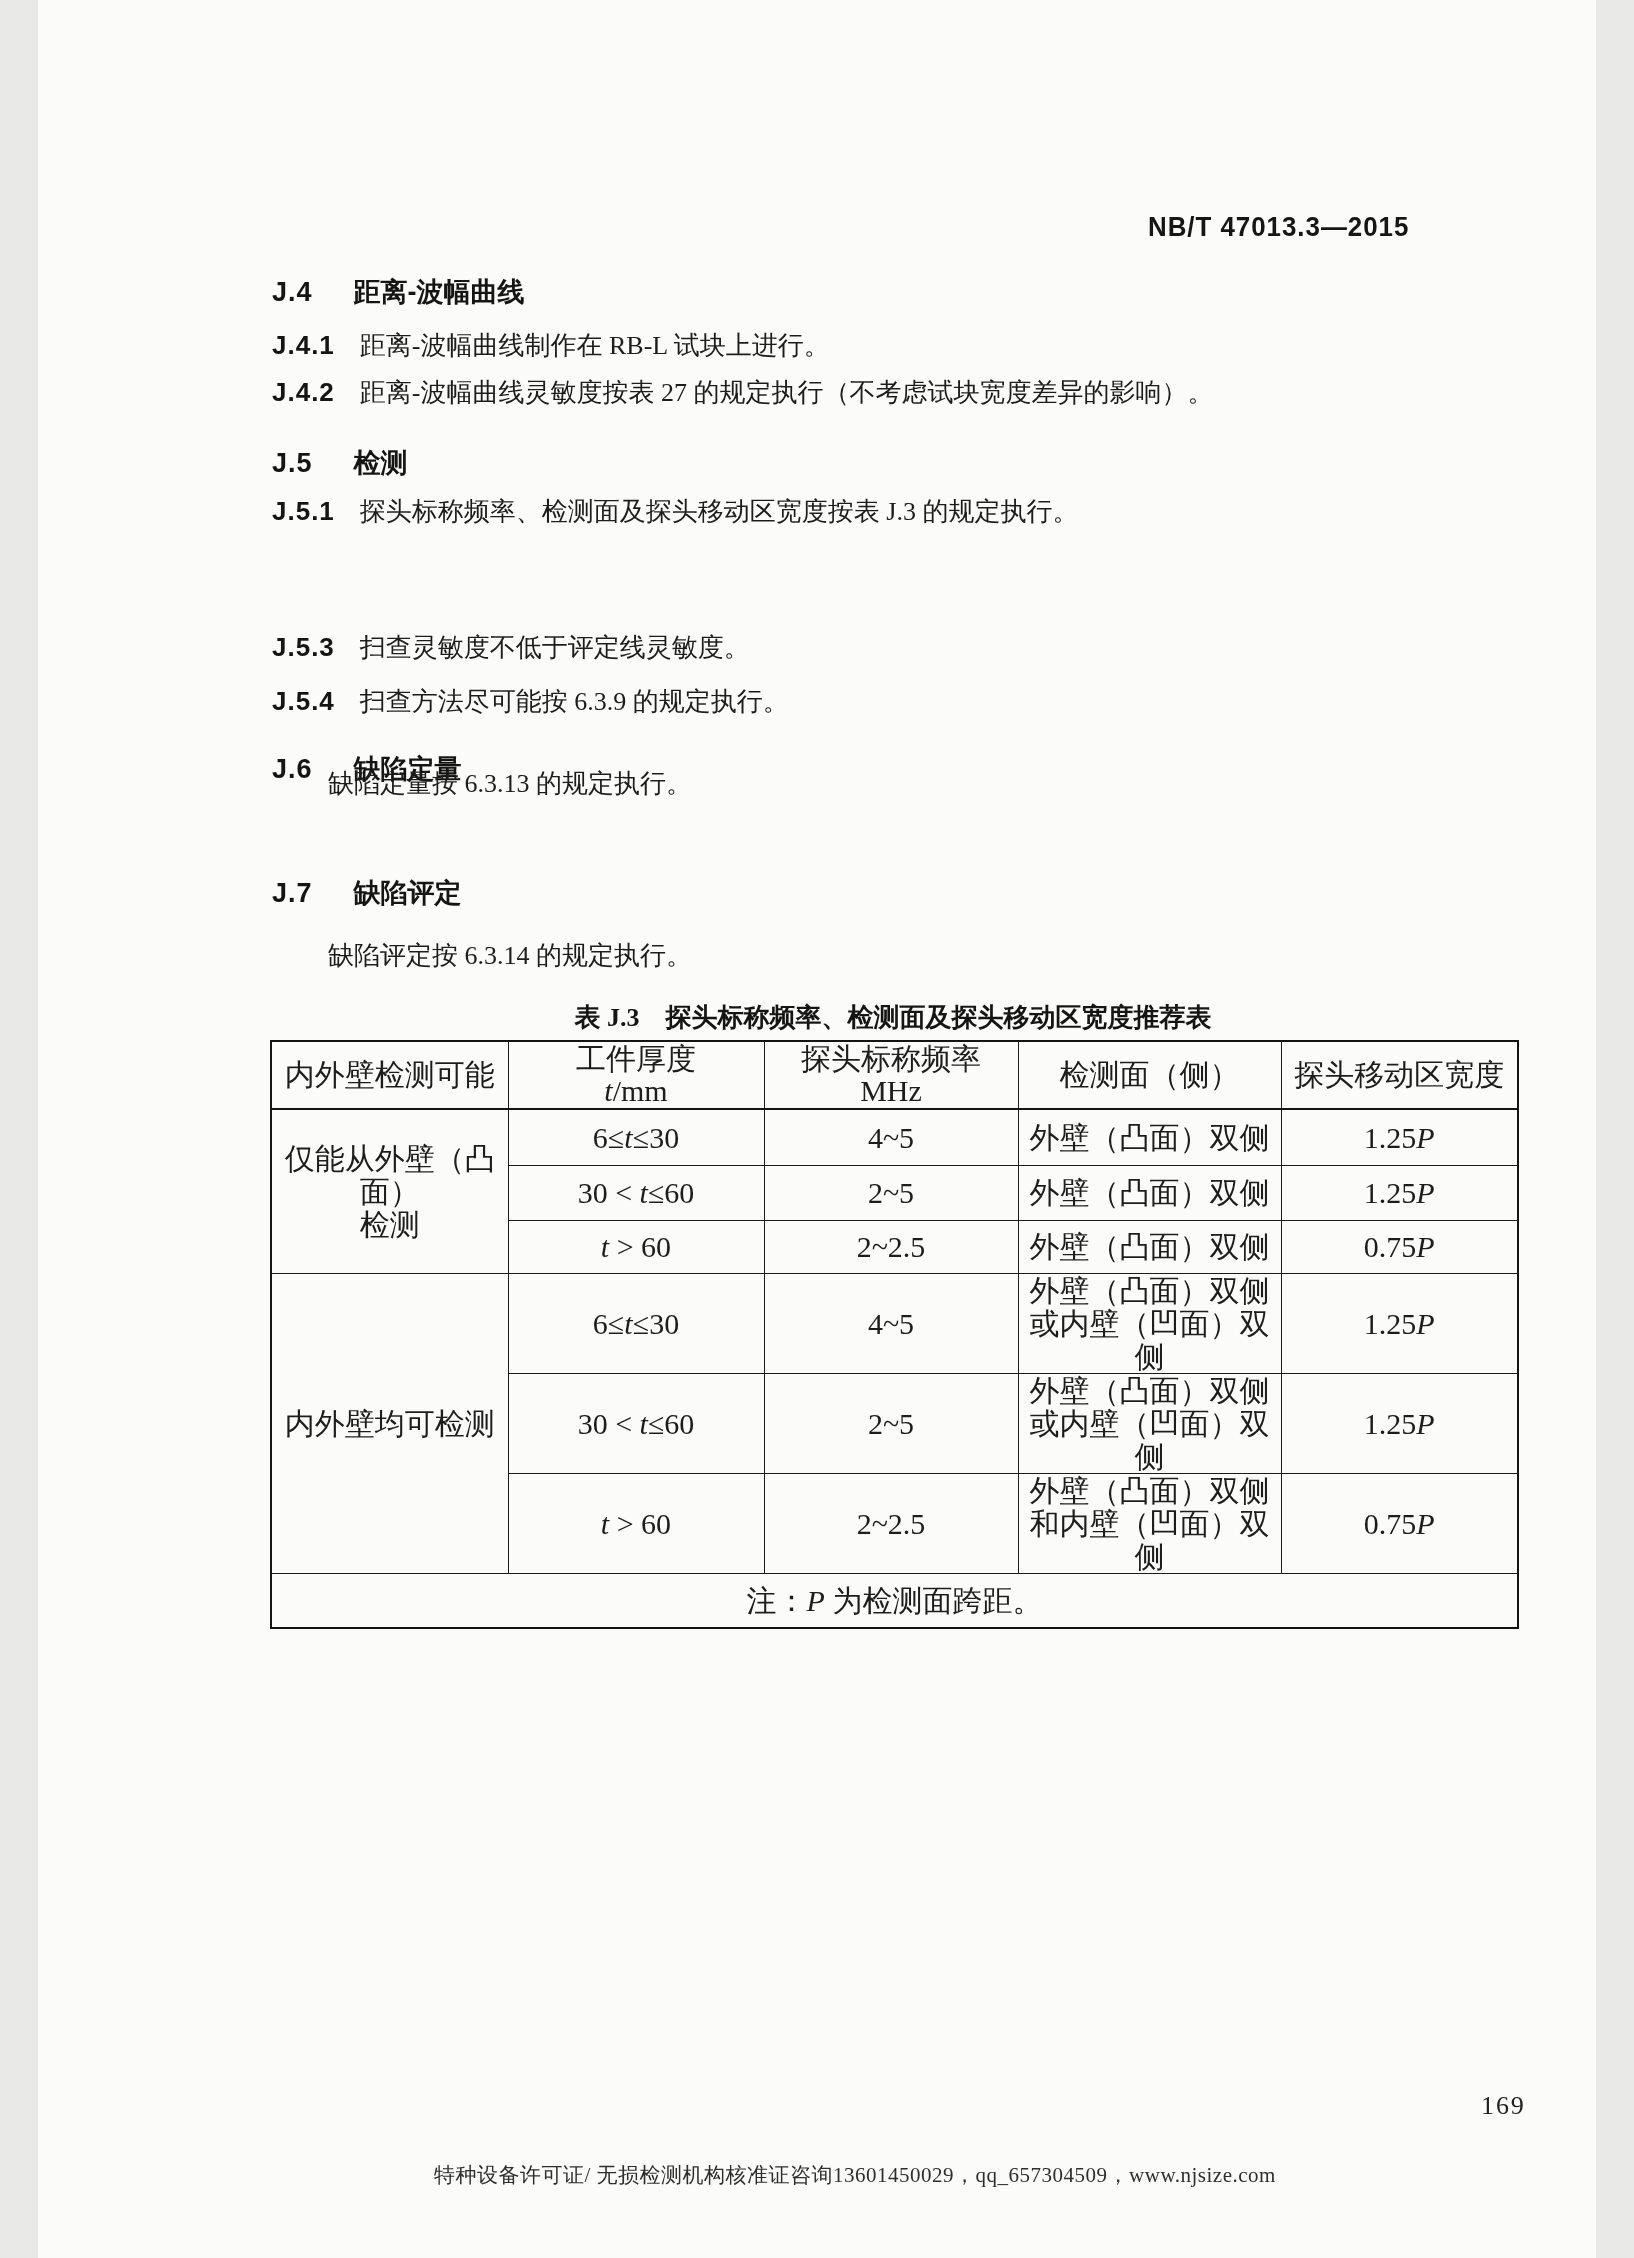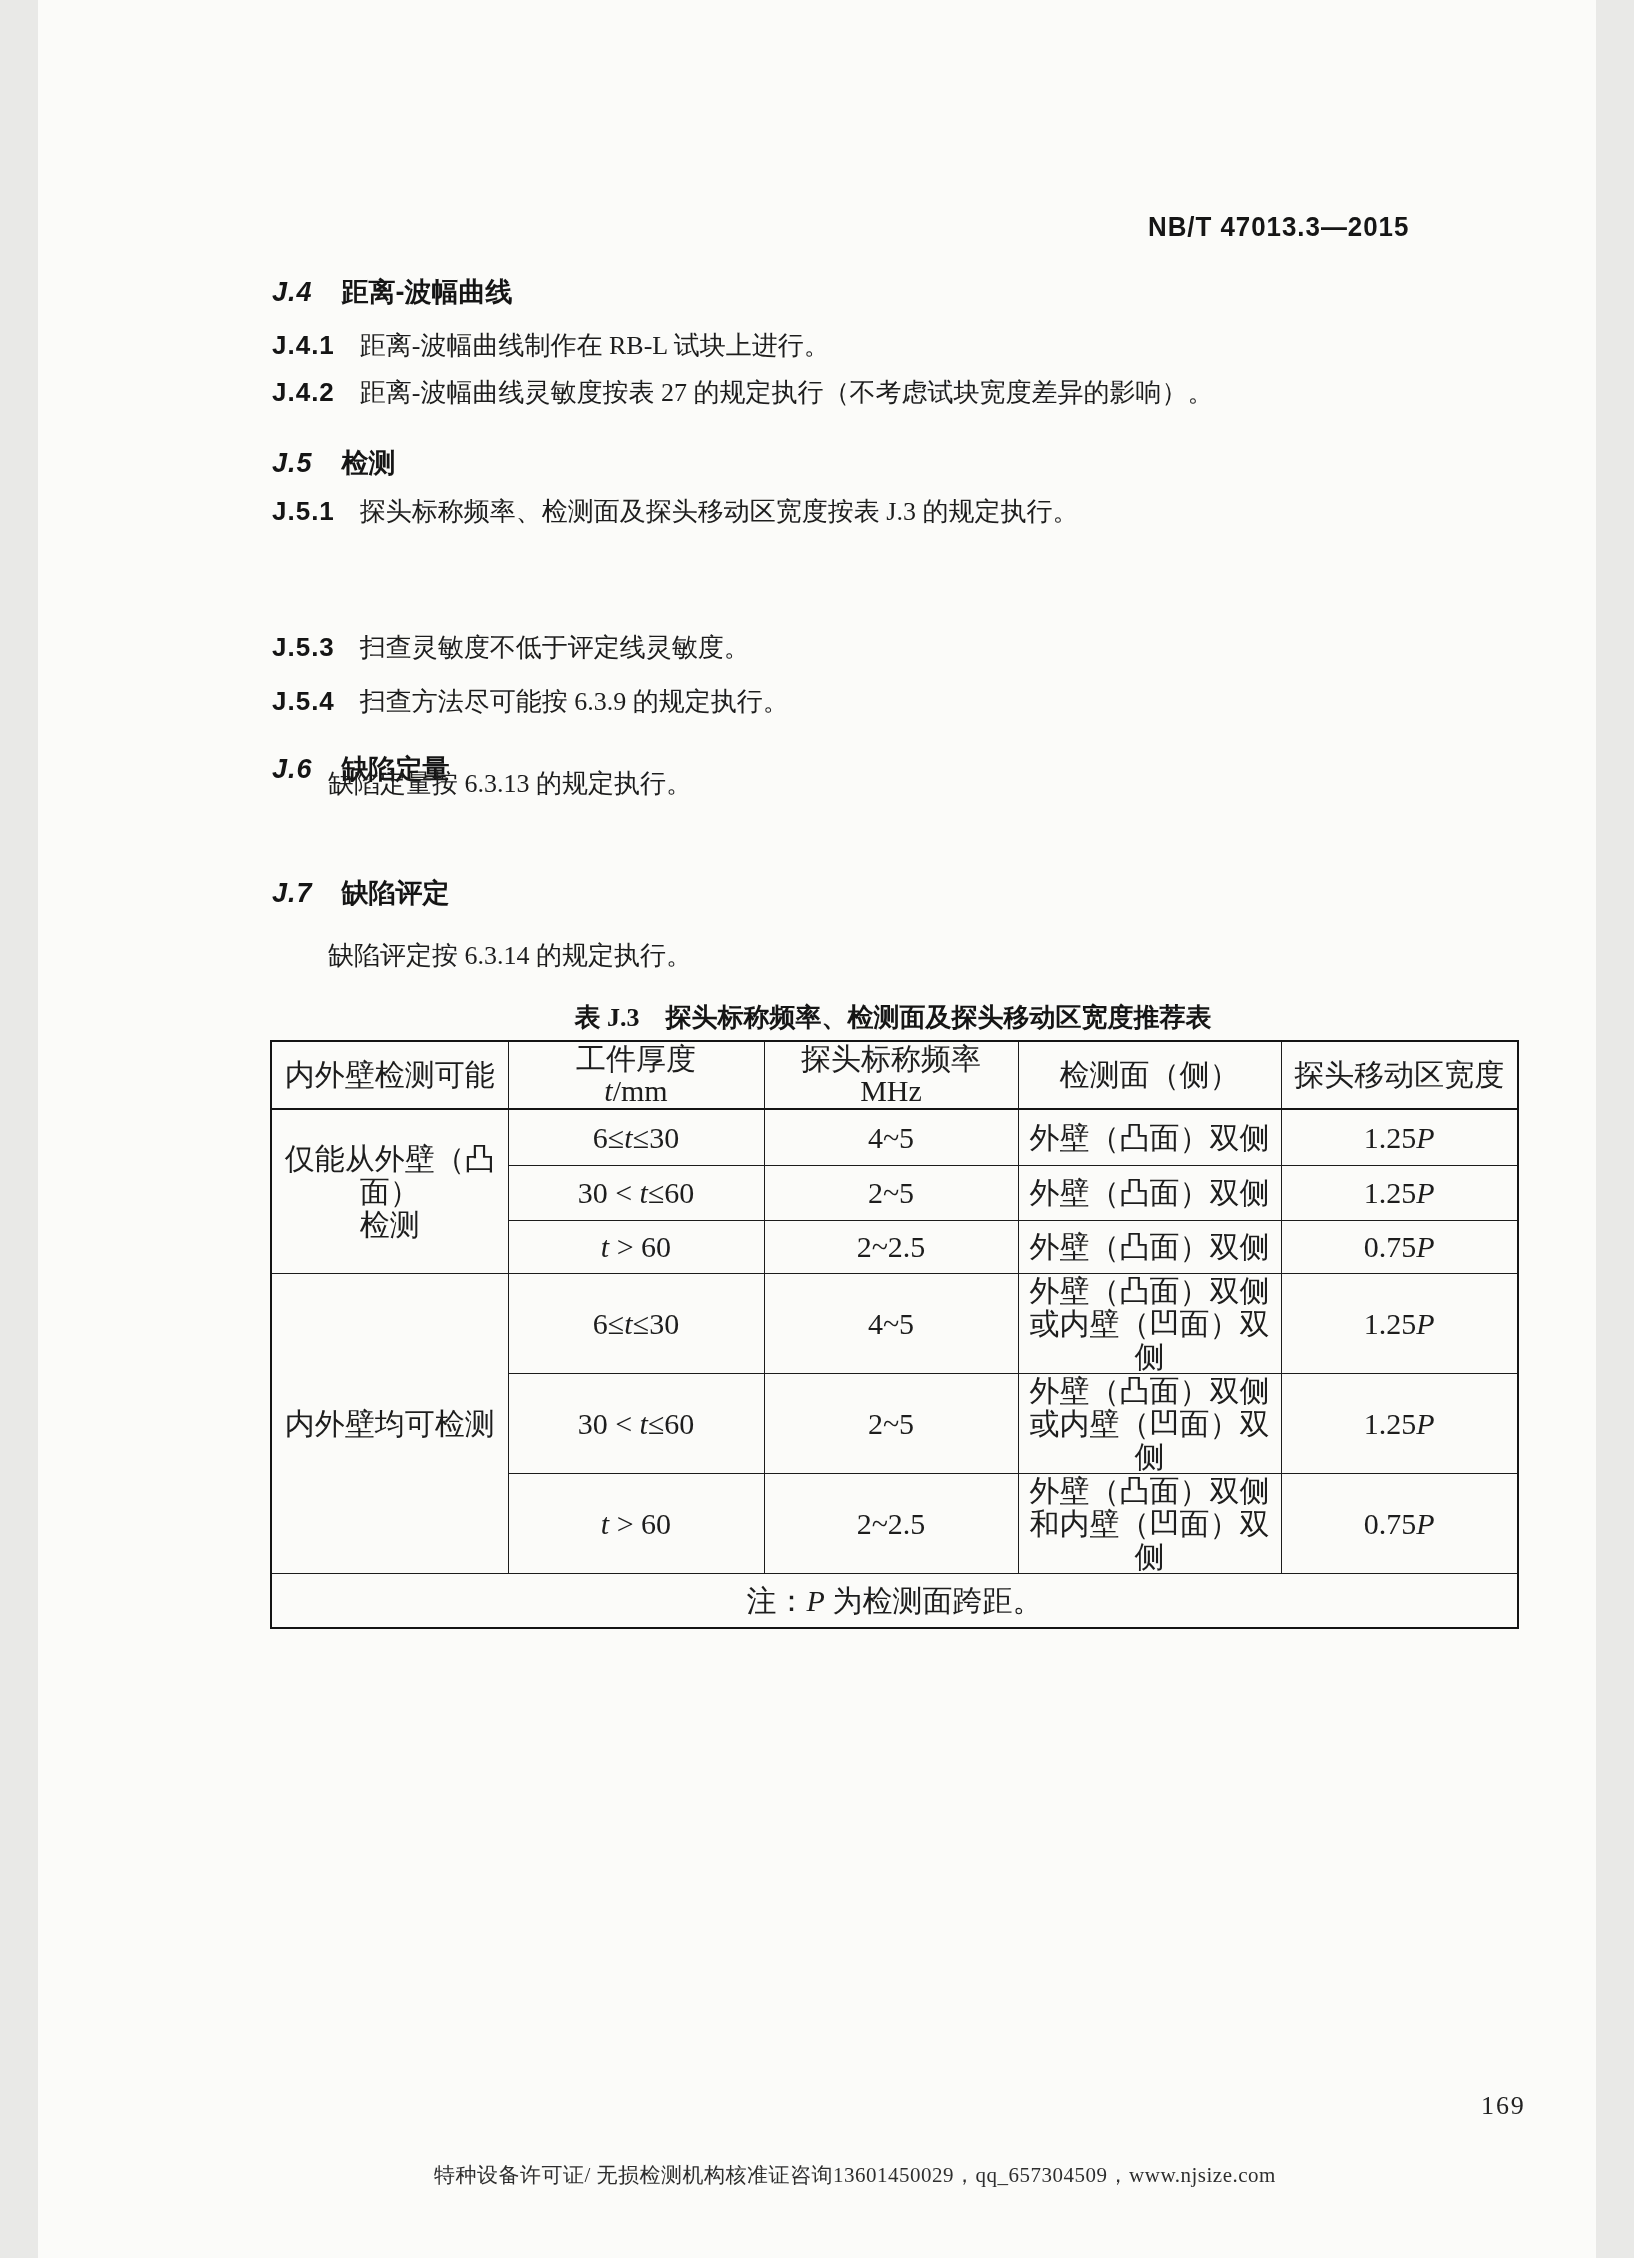--- a/index.html
+++ b/index.html
@@ -19,21 +19,21 @@
     font-weight:bold;font-size:27px;letter-spacing:1px;
     transform:scaleX(0.96);transform-origin:left;
     color:#161616;
   }
   .sec-heading{
     left:234px;
     font-family:"Liberation Sans", sans-serif;
     font-weight:bold;font-size:27px;color:#151515;
     white-space:nowrap;
   }
-  .sec-heading .num{margin-right:29px;letter-spacing:1px;font-style:italic;}
+  .sec-heading .num{margin-right:41px;letter-spacing:1px;}
   .item{
     left:234px;width:1228px;
     font-size:26px;line-height:34px;color:#1d1d1d;
   }
   .item .num{
     font-family:"Liberation Sans", sans-serif;
     font-weight:bold;margin-right:25px;letter-spacing:1px;color:#151515;
   }
   .indent-body{
     left:290px;font-size:26px;white-space:nowrap;color:#1d1d1d;

